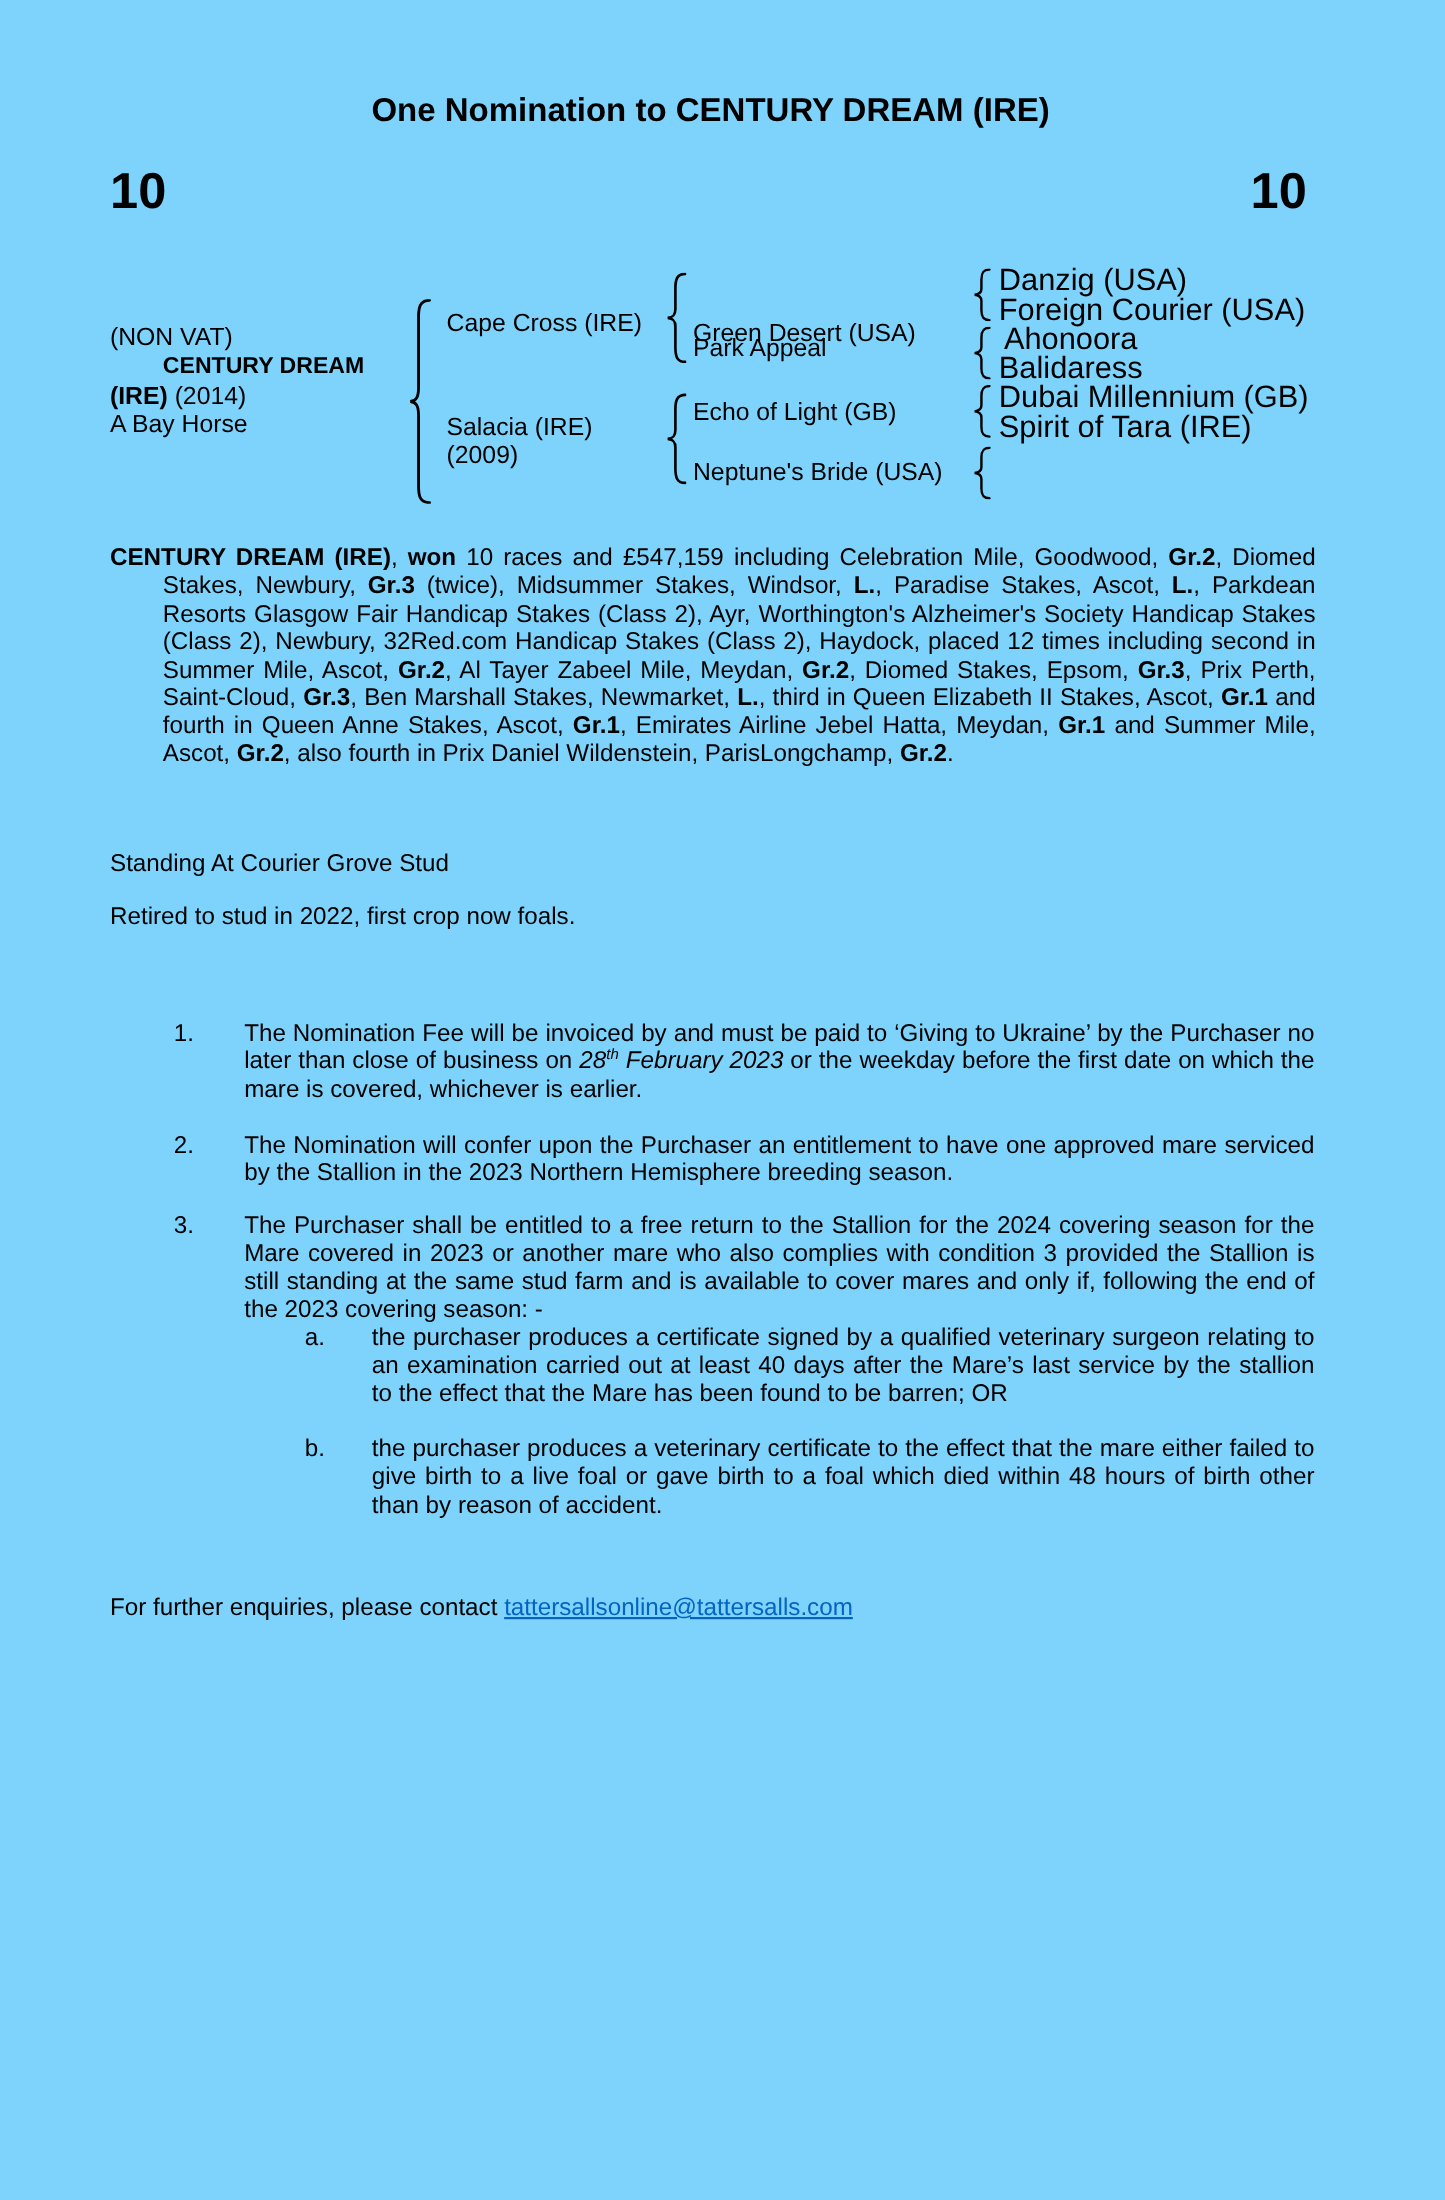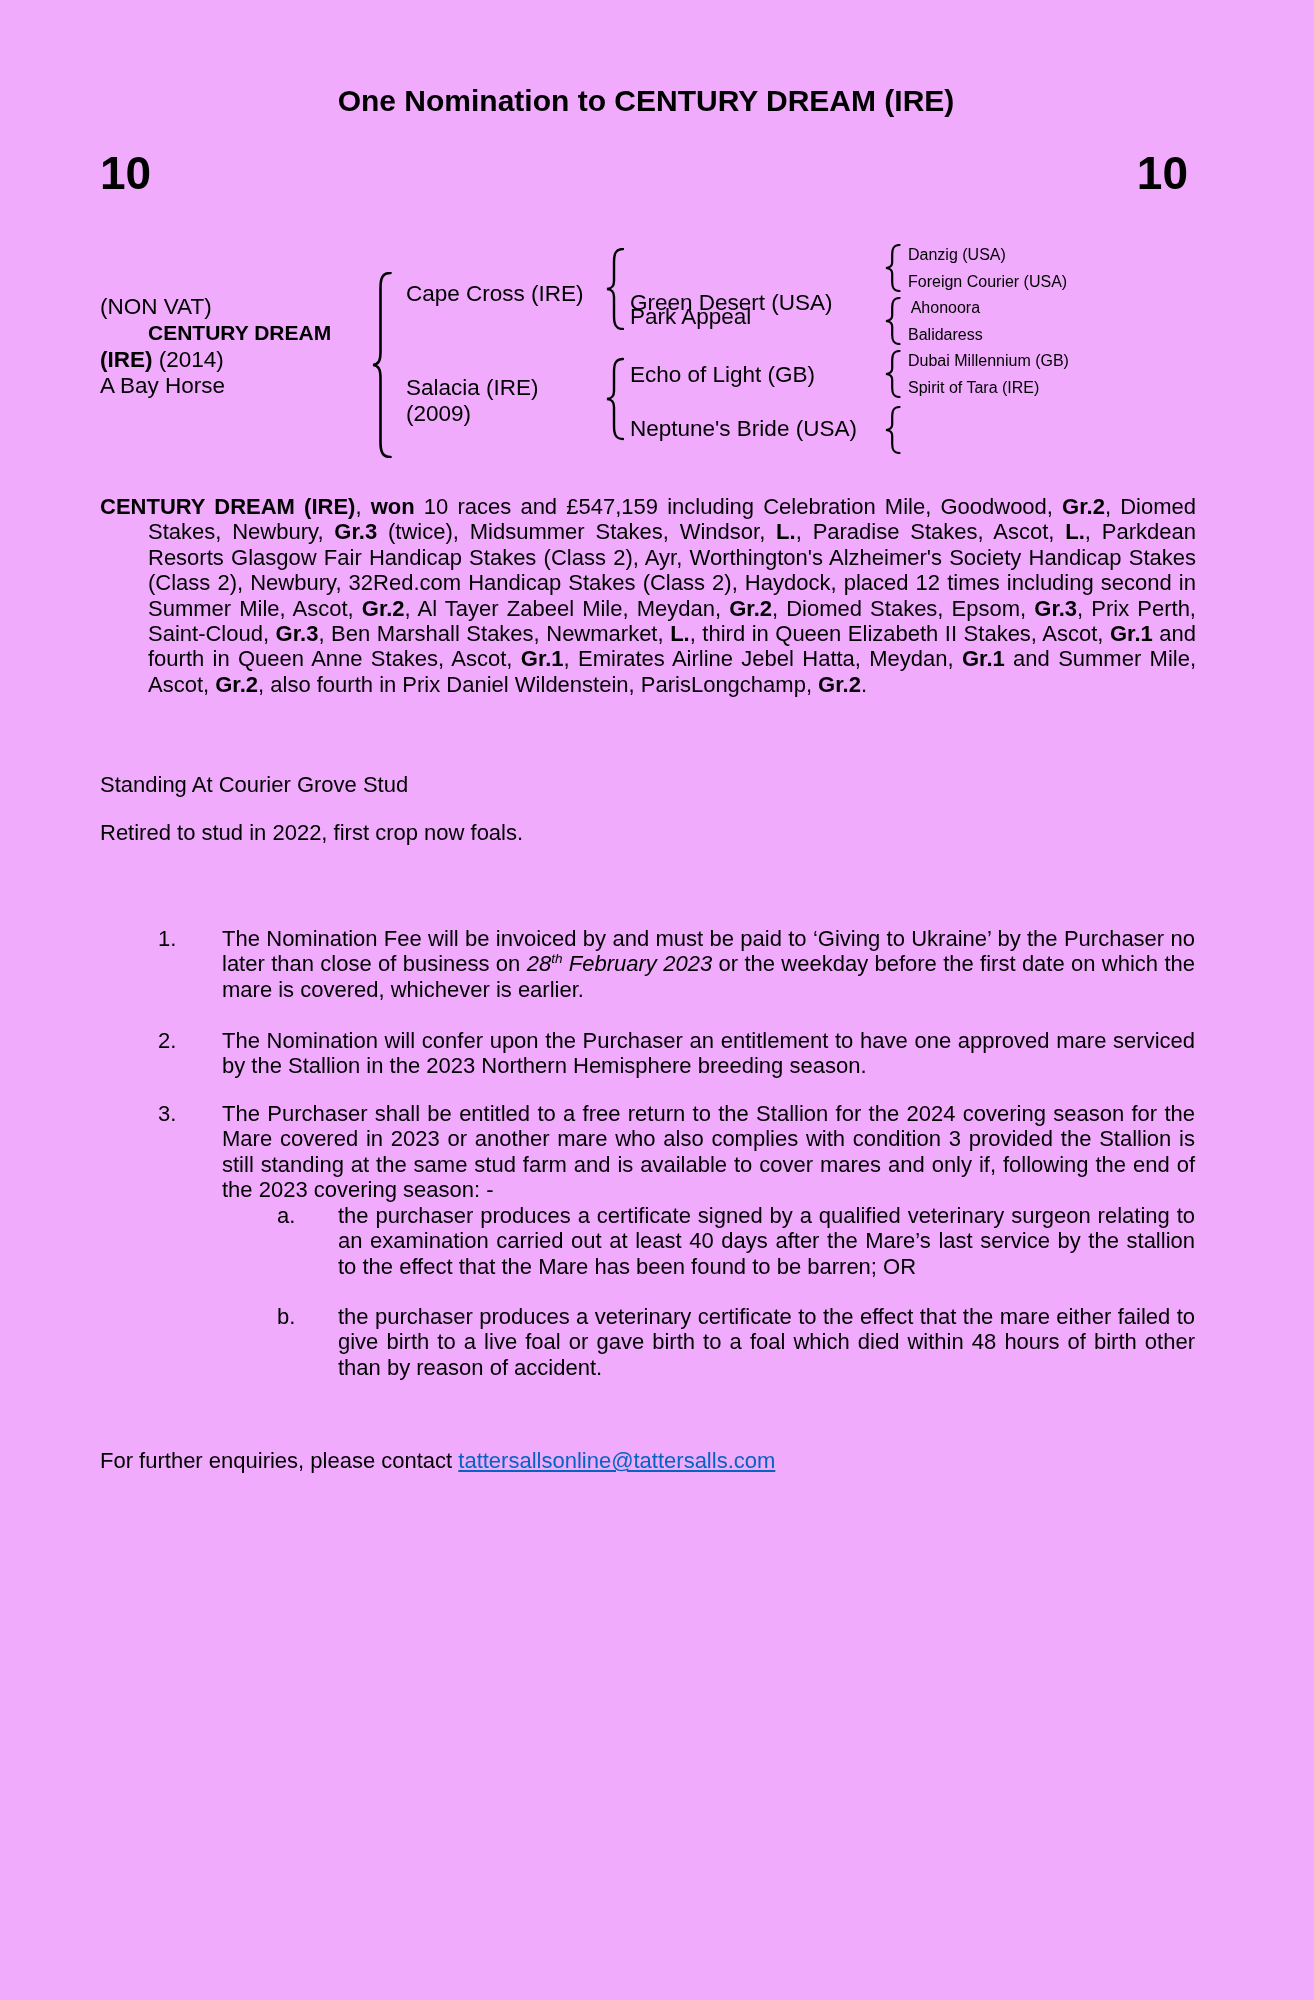--- a/index.html
+++ b/index.html
@@ -1,33 +1,33 @@
 <!DOCTYPE html>
 <html><head>
 <meta charset="utf-8">
 <style>
   html,body{margin:0;padding:0;background:#fff;}
-  .page{position:relative;width:1314px;height:2000px;background:#f0abfc;
+  .page{position:relative;width:1314px;height:2000px;background:#7dd3fc;
         font-family:"Liberation Sans", sans-serif;color:#000;overflow:hidden;}
   .abs{position:absolute;}
   .b{font-weight:700;}
   .i{font-style:italic;}
   .u{text-decoration:underline;}
   sup{font-size:0.62em;line-height:0;vertical-align:super;}
   a{text-decoration:underline;cursor:pointer;}
 
   .doc-title{top:84px;left:100px;width:1092px;text-align:center;
              font-size:30px;font-weight:700;line-height:33px;}
   .lot{font-size:46px;font-weight:700;line-height:46px;top:150px;text-align:center;}
   .lot-left{left:100px;}
   .lot-right{right:126px;}
 
   .ped{font-size:22.5px;line-height:26.3px;white-space:nowrap;}
   .horse-name{font-size:21px;font-weight:700;margin-left:48px;}
-  .gen4-group{font-size:16px;line-height:26.5px;white-space:nowrap;}
+  .gen4-group{font-size:28px;line-height:26.5px;white-space:nowrap;}
   .brace svg{display:block;}
 
   .body-text{font-size:22px;line-height:25.4px;}
   .race-record{top:494px;left:100px;width:1096px;text-align:justify;
                padding-left:48px;text-indent:-48px;box-sizing:border-box;}
   .plain-line{left:100px;}
 
   .cond{left:158px;width:1037px;padding-left:64px;box-sizing:border-box;
         text-align:justify;}
   .cond .num{position:absolute;left:0;top:0;}

